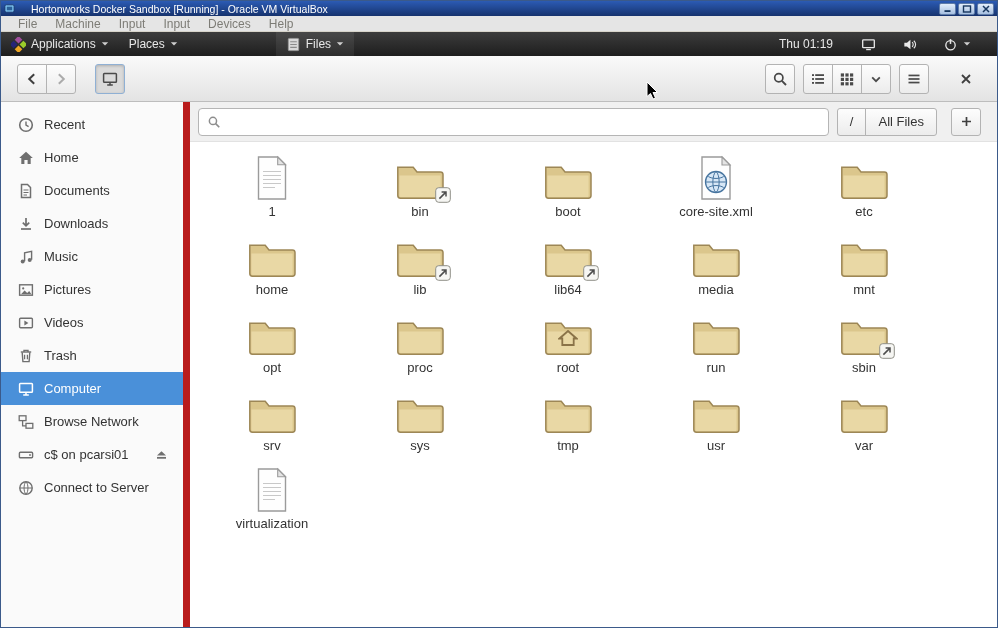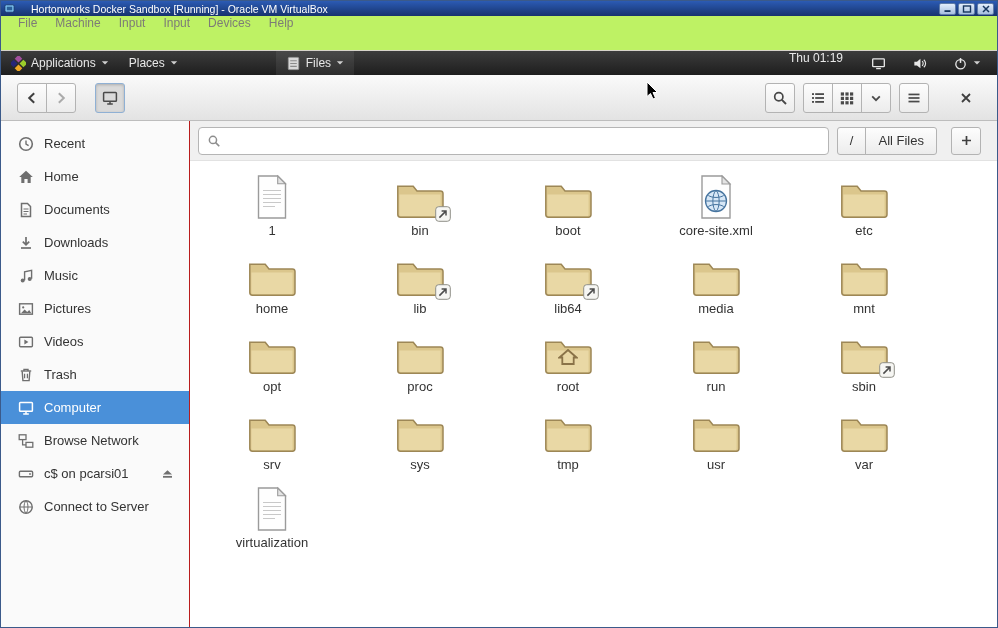--- a/index.html
+++ b/index.html
@@ -9,51 +9,51 @@
 
   
   .vbox-titlebar{height:15px;background:linear-gradient(#2c5bb4,#16336e);display:flex;align-items:center;padding:0 3px;color:#fff;font-size:10.5px;gap:16px;flex:none}
   .vb-logo{width:11px;height:11px;display:flex}
   .vb-title{white-space:nowrap;overflow:hidden}
   .vb-controls{margin-left:auto;display:flex;gap:2px}
   .vb-btn{width:17px;height:12px;background:linear-gradient(#e3eefb,#a6bfe0);border:1px solid #5f7ca8;border-radius:2px;display:flex;align-items:center;justify-content:center}
   .vb-btn svg{display:block}
 
   
-  .vbox-menubar{height:35px;background:#bef264;display:flex;padding:0 8px;border-bottom:1px solid #d7d4ca;flex:none}
+  .vbox-menubar{height:16px;background:#e5e5e5;display:flex;align-items:center;padding:0 8px;border-bottom:1px solid #d7d4ca;flex:none}
   .vmenu{padding:0 9px;color:#7d7c76;font-size:12px}
 
   
   .gnome-panel{height:24px;background:linear-gradient(#3c3c3c,#1e1e1e);color:#e8e8e8;display:flex;align-items:center;font-size:12px;flex:none}
   .panel-item{display:flex;align-items:center;gap:5px;padding:0 10px;height:100%}
   .panel-item.active-app{margin-left:88px;background:rgba(255,255,255,0.07)}
   .p-ic{width:15px;height:15px;display:flex;align-items:center}
   .p-ic svg{width:15px;height:15px}
   .caret{display:flex;width:8px}
-  .panel-right{margin-left:auto;display:flex;gap:14px;padding-right:10px;height:100%}
+  .panel-right{margin-left:auto;display:flex;align-items:center;gap:14px;padding-right:20px;height:100%}
   .panel-right .panel-item{padding:0 6px}
   .clock{padding:0 8px}
 
   
   .nautilus-toolbar{height:46px;background:linear-gradient(#fafafa,#e3e3e3);border-bottom:1px solid #bdbdbd;display:flex;align-items:center;padding:0 16px;flex:none}
   .tb-btn{height:30px;min-width:30px;background:linear-gradient(#fdfdfd,#ececec);border:1px solid #b3b3b3;display:flex;align-items:center;justify-content:center;border-radius:3px;padding:0 6px}
   .tb-btn svg{width:16px;height:16px;display:block}
   .tb-group{display:flex}
   .tb-group .tb-btn{border-radius:0;margin-left:-1px}
   .tb-group .tb-btn:first-child{border-radius:3px 0 0 3px;margin-left:0}
   .tb-group .tb-btn:last-child{border-radius:0 3px 3px 0}
   .tb-btn.pressed{background:#dadada;box-shadow:inset 0 1px 3px rgba(0,0,0,.2);border-color:#8fb0d4}
   .tb-spacer{width:19px}
   .tb-right{margin-left:auto;display:flex;align-items:center;gap:8px}
   .tb-flat{border:none;background:transparent;box-shadow:none}
   .tb-gap{width:6px}
 
   
   .content{flex:1;display:flex;min-height:0}
-  .sidebar{width:189px;background:#fafafa;border-right:1px solid #b91c1c;padding-top:6px;flex:none;overflow:hidden}
+  .sidebar{width:189px;background:#fafafa;border-right:7px solid #b91c1c;padding-top:6px;flex:none;overflow:hidden}
   .sb-item{height:33px;display:flex;align-items:center;padding:0 14px 0 17px;gap:10px;color:#333;font-size:13px}
   .sb-item.sel{background:#4a90d9;color:#fff}
   .sb-ic{width:16px;height:16px;color:#6f6f6f;flex:none;display:flex}
   .sb-ic svg{width:16px;height:16px}
   .sel .sb-ic{color:#fff}
   .sb-lb{white-space:nowrap;overflow:hidden}
   .sb-eject{margin-left:auto;width:15px;height:15px;color:#6f6f6f;display:flex}
   .sb-eject svg{width:15px;height:15px}
 
   .main{flex:1;display:flex;flex-direction:column;background:#fff;min-width:0}

